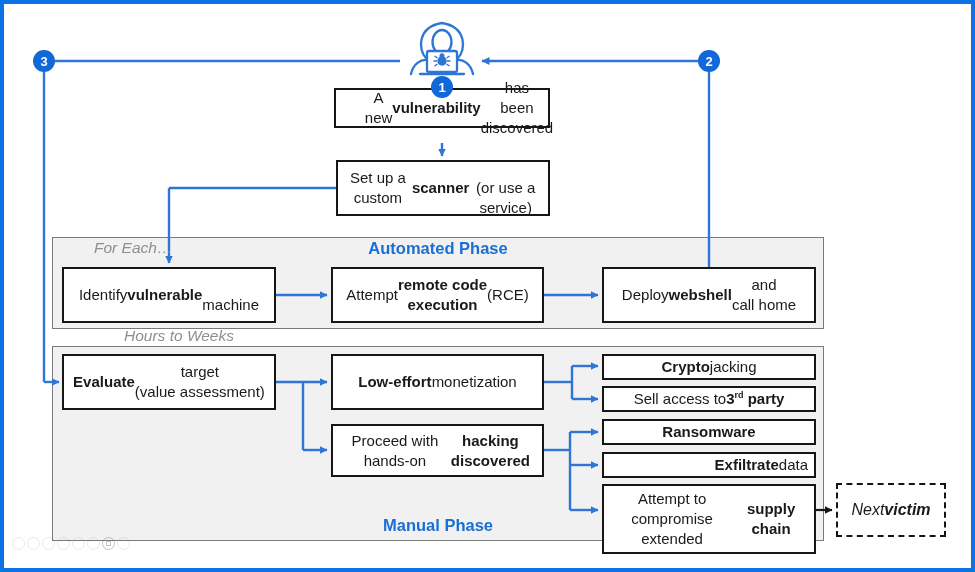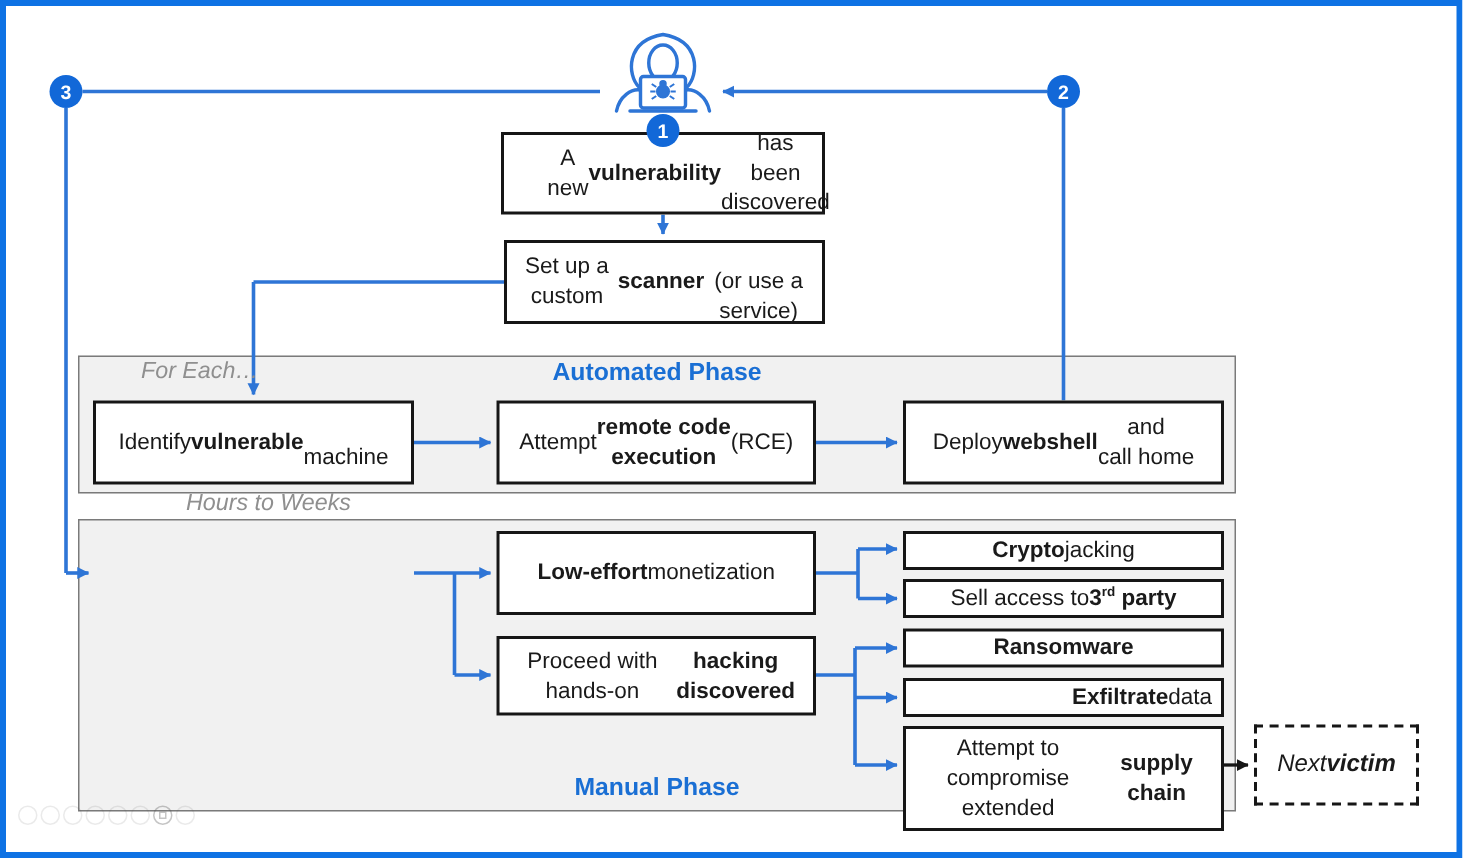--- a/index.html
+++ b/index.html
@@ -15,21 +15,21 @@
   .panel-auto{left:48px; top:233px; width:772px; height:92px;}
   .panel-manual{left:48px; top:342px; width:772px; height:195px;}
   .conn{position:absolute; left:0; top:0; z-index:1; pointer-events:none;}
   .box{
     position:absolute; box-sizing:border-box; background:#fff;
     border:2.5px solid #161616; display:flex; align-items:center; justify-content:center;
     text-align:center; font-size:15px; line-height:1.32; z-index:2; padding:2px 6px;
   }
   .box.small{border-width:2px; font-size:15px;}
   .box sup{font-size:9px; line-height:0;}
-  .vuln{left:330px; top:84px; width:216px; height:55px;padding-left:40px;}
+  .vuln{left:330px; top:84px; width:216px; height:40px;padding-left:40px;}
   .scanner{left:332px; top:156px; width:214px; height:56px;}
   .identify{left:58px; top:263px; width:214px; height:56px;}
   .rce{left:327px; top:263px; width:213px; height:56px;}
   .deploy{left:598px; top:263px; width:214px; height:56px;}
   .evaluate{left:58px; top:350px; width:214px; height:56px;}
   .loweffort{left:327px; top:350px; width:213px; height:56px;}
   .proceed{left:327px; top:420px; width:213px; height:53px;padding-left:12px;}
   .crypto{left:598px; top:350px; width:214px; height:26px;}
   .sell{left:598px; top:382px; width:214px; height:26px;}
   .ransom{left:598px; top:415px; width:214px; height:26px;}
@@ -145,20 +145,21 @@
 
   <div class="muted foreach">For Each…</div>
   <div class="phase-title title-auto">Automated Phase</div>
   <div class="box identify">Identify <strong>vulnerable</strong><br>machine</div>
   <div class="box rce">Attempt <strong>remote code<br>execution</strong> (RCE)</div>
   <div class="box deploy">Deploy <strong>webshell</strong> and<br>call home</div>
 
   <div class="muted hours">Hours to Weeks</div>
 
   <div class="phase-title title-manual">Manual Phase</div>
+  <div class="box evaluate"><strong>Evaluate</strong> target<br>(value assessment)</div>
   <div class="box loweffort"><strong>Low-effort</strong> monetization</div>
   <div class="box proceed">Proceed with hands-on<br><strong>hacking discovered</strong></div>
   <div class="box small crypto"><strong>Crypto</strong>jacking</div>
   <div class="box small sell">Sell access to <strong>3<sup>rd</sup> party</strong></div>
   <div class="box small ransom">
       <strong>Ransomware</strong>
     </div>
   <div class="box small exfil"><strong>Exfiltrate</strong> data</div>
   <div class="box small supply">Attempt to compromise<br>extended <strong>supply chain</strong></div>
 

